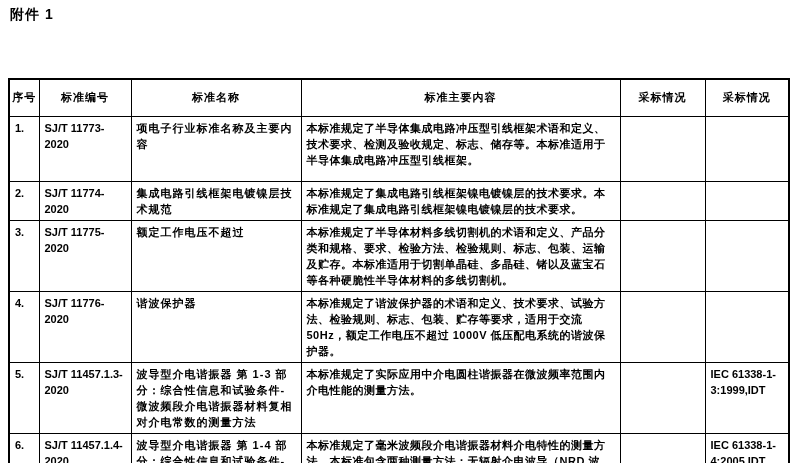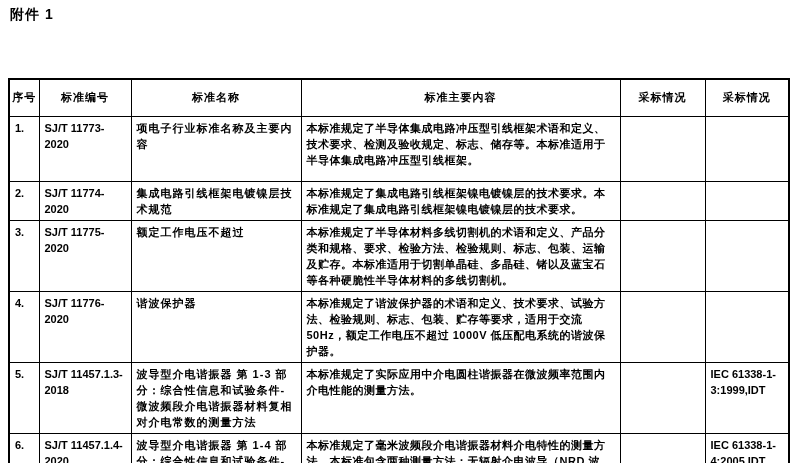--- a/index.html
+++ b/index.html
@@ -100,21 +100,21 @@
       <tr style="height:53px">
         <td class="c-no">4.</td>
         <td class="c-code">SJ/T 11776-2020</td>
         <td class="c-name">谐波保护器</td>
         <td class="c-content">本标准规定了谐波保护器的术语和定义、技术要求、试验方法、检验规则、标志、包装、贮存等要求，适用于交流 50Hz，额定工作电压不超过 1000V 低压配电系统的谐波保护器。</td>
         <td class="c-replaced"></td>
         <td class="c-adopt"></td>
       </tr>
       <tr style="height:68px">
         <td class="c-no">5.</td>
-        <td class="c-code">SJ/T 11457.1.3-2018</td>
+        <td class="c-code">SJ/T 11457.1.3-2020</td>
         <td class="c-name">波导型介电谐振器 第 1-3 部分：综合性信息和试验条件-微波频段介电谐振器材料复相对介电常数的测量方法</td>
         <td class="c-content">本标准规定了实际应用中介电圆柱谐振器在微波频率范围内介电性能的测量方法。</td>
         <td class="c-replaced"></td>
         <td class="c-adopt">IEC 61338-1-3:1999,IDT</td>
       </tr>
       <tr style="height:69px">
         <td class="c-no">6.</td>
         <td class="c-code">SJ/T 11457.1.4-2020</td>
         <td class="c-name">波导型介电谐振器 第 1-4 部分：综合性信息和试验条件-毫米波频段介电谐振器材料复相对介电常数的测量方法</td>
         <td class="c-content">本标准规定了毫米波频段介电谐振器材料介电特性的测量方法。本标准包含两种测量方法：无辐射介电波导（NRD 波导）激励的介电圆柱谐振器法和带有小圆环同轴电缆激励的截止波导法。</td>

